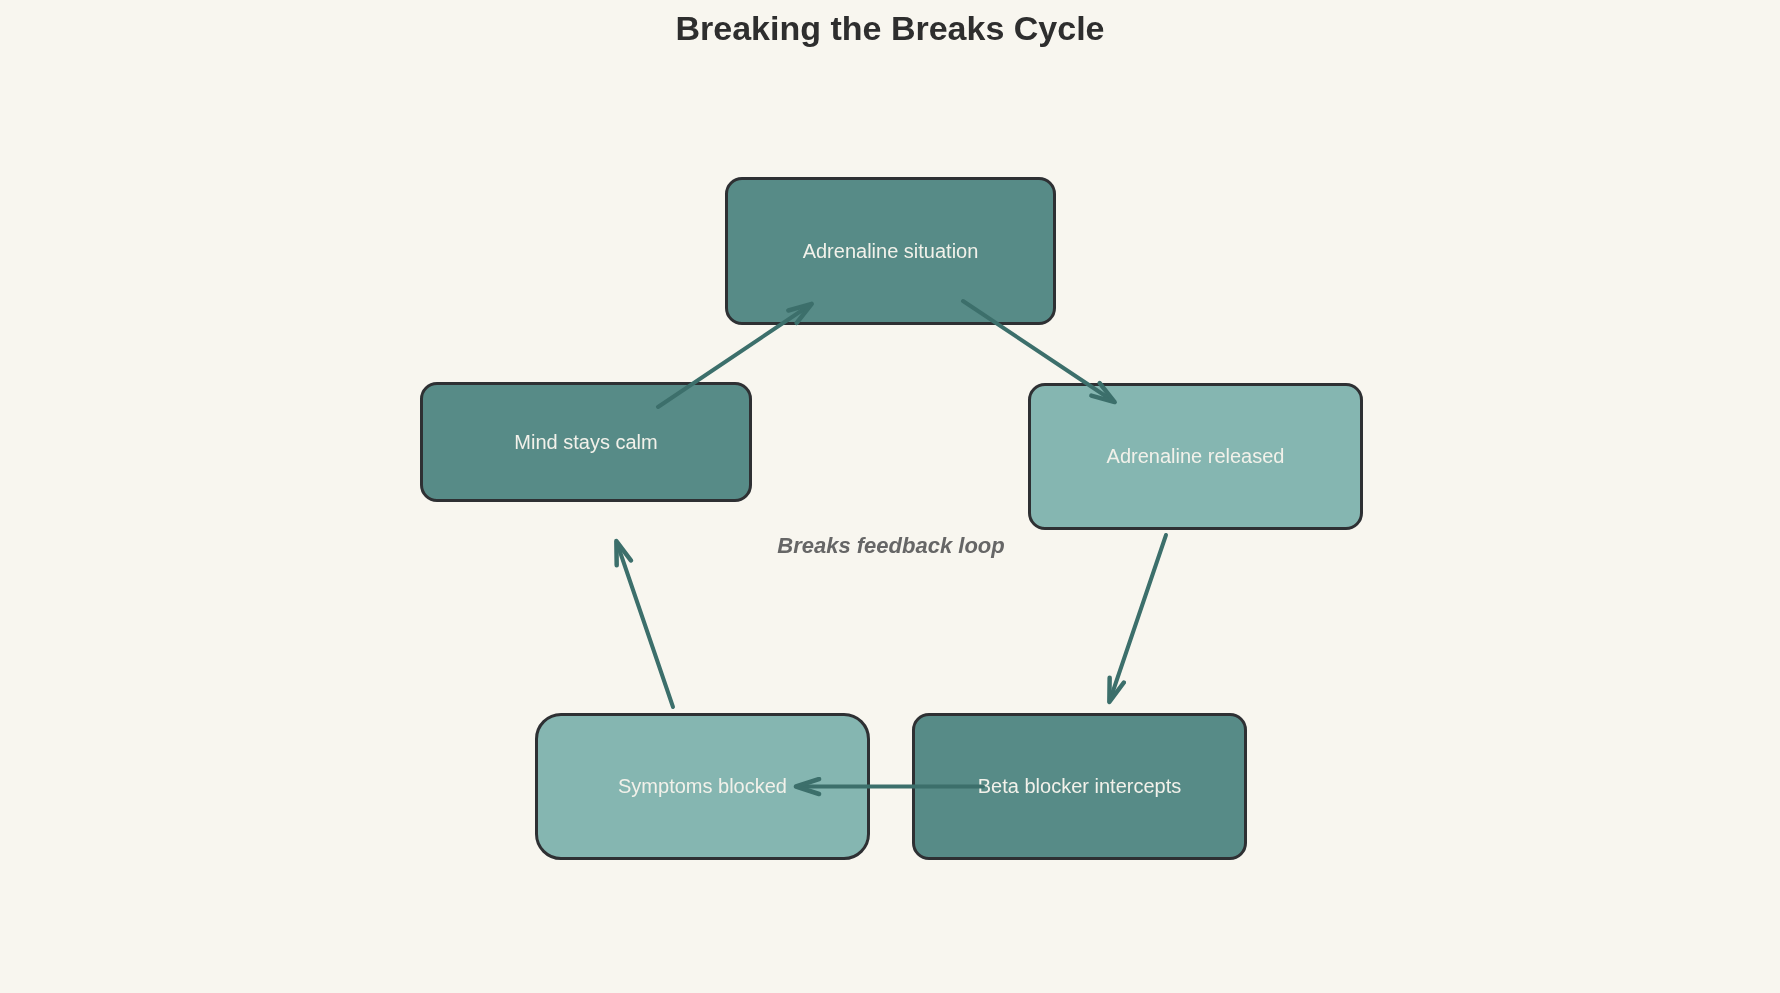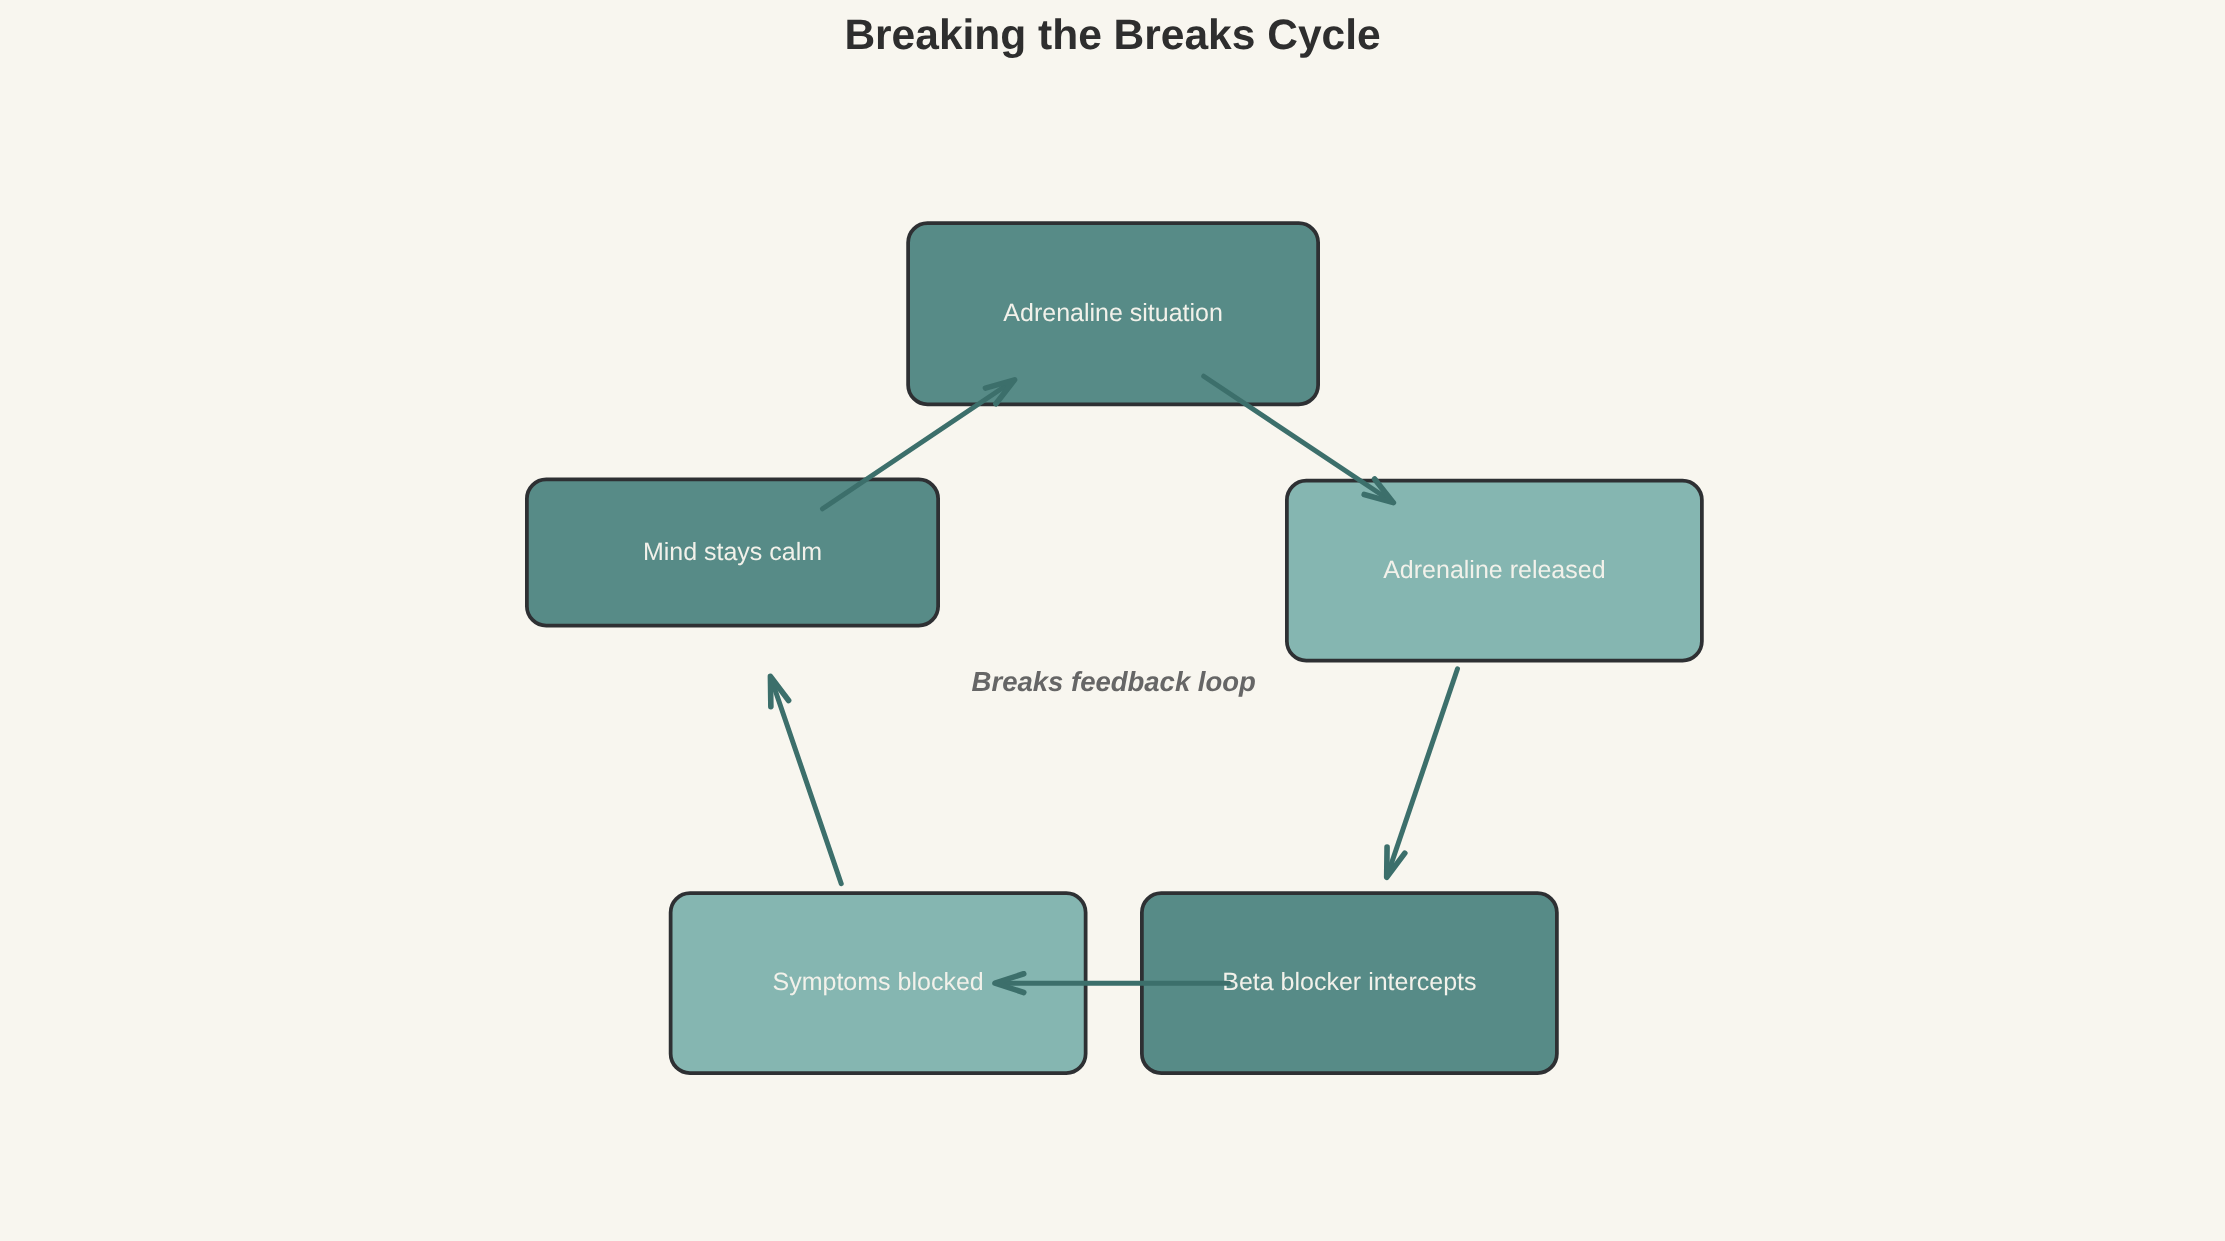--- a/index.html
+++ b/index.html
@@ -37,21 +37,21 @@
     font-size: 20px;
     color: #F2F1EA;
     text-align: center;
   }
   .node--dark  { background: #578B87; }
   .node--light { background: #85B6B1; }
 
   .node--stressful  { left: 725px;  top: 177px; width: 331px; height: 148px; }
   .node--mind       { left: 420px;  top: 382px; width: 332px; height: 120px; }
   .node--adrenaline { left: 1028px; top: 383px; width: 335px; height: 147px; }
-  .node--symptoms   { left: 535px;  top: 713px; width: 335px; height: 147px; }
+  .node--symptoms   { left: 535px;  top: 713px; width: 335px; height: 147px; border-radius: 26px; }
   .node--beta       { left: 912px;  top: 713px; width: 335px; height: 147px; }
 
   .arrow-layer {
     position: absolute;
     left: 0;
     top: 0;
     width: 1780px;
     height: 993px;
     pointer-events: none;
   }

